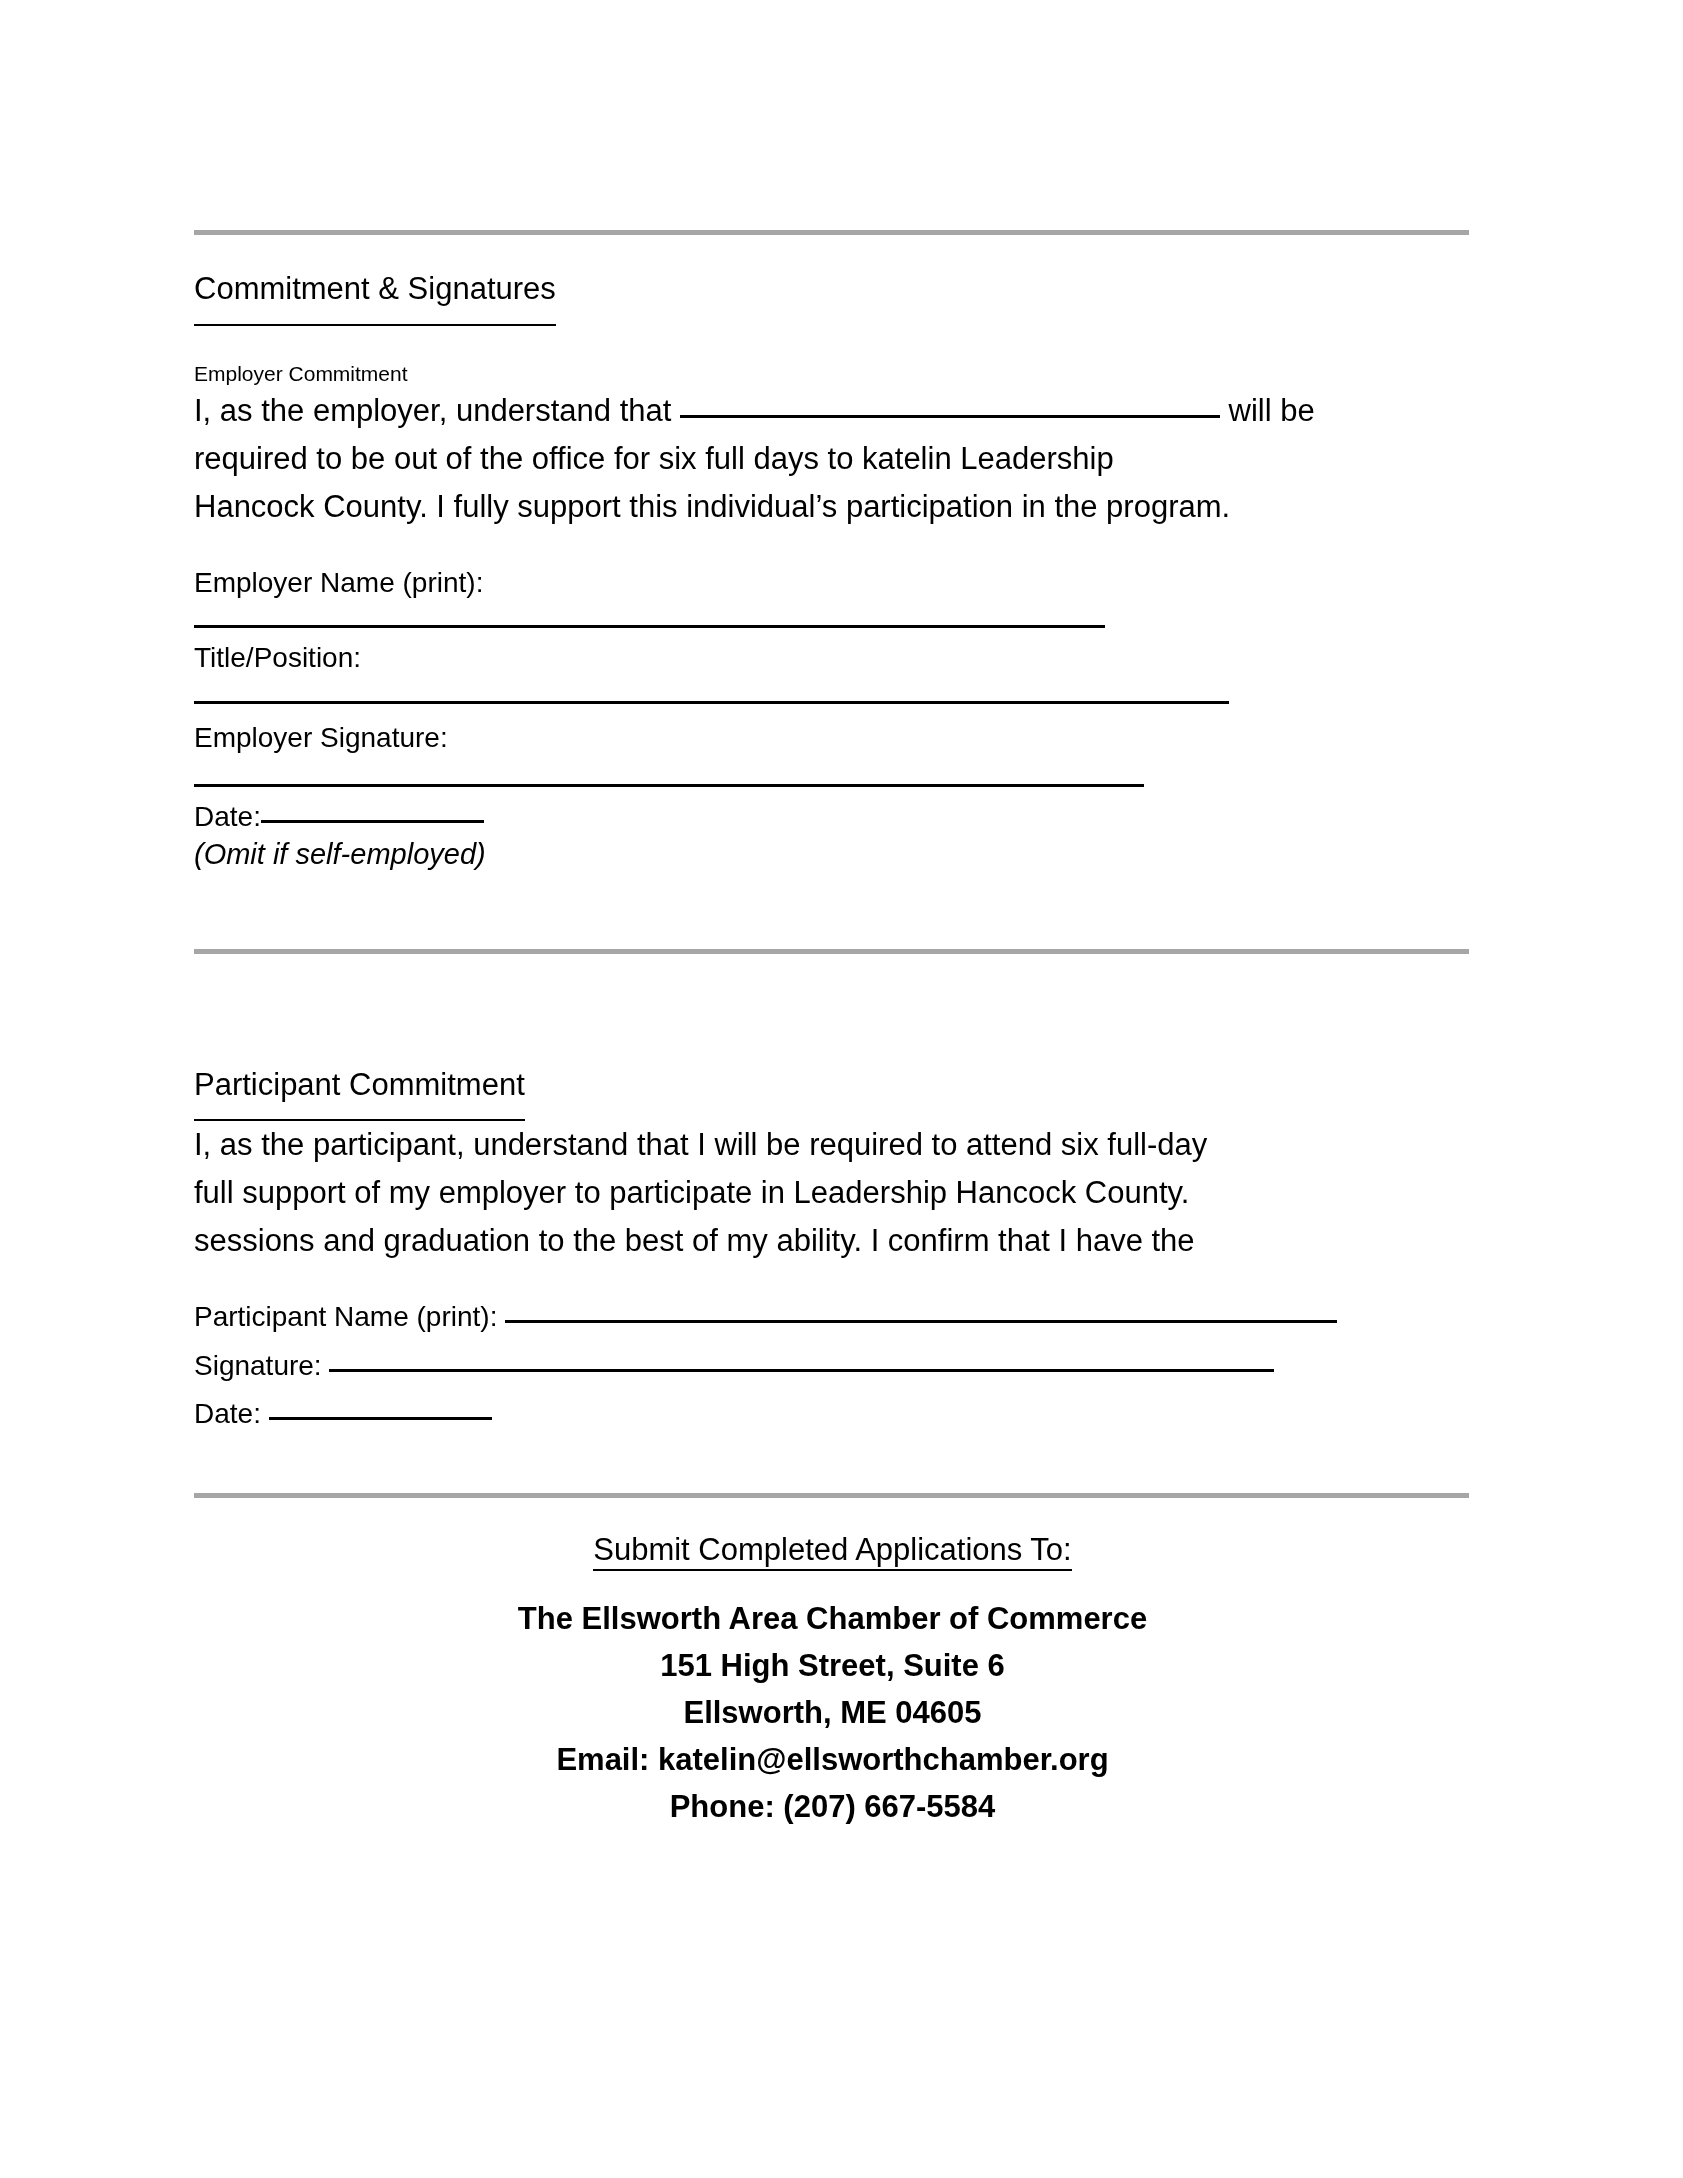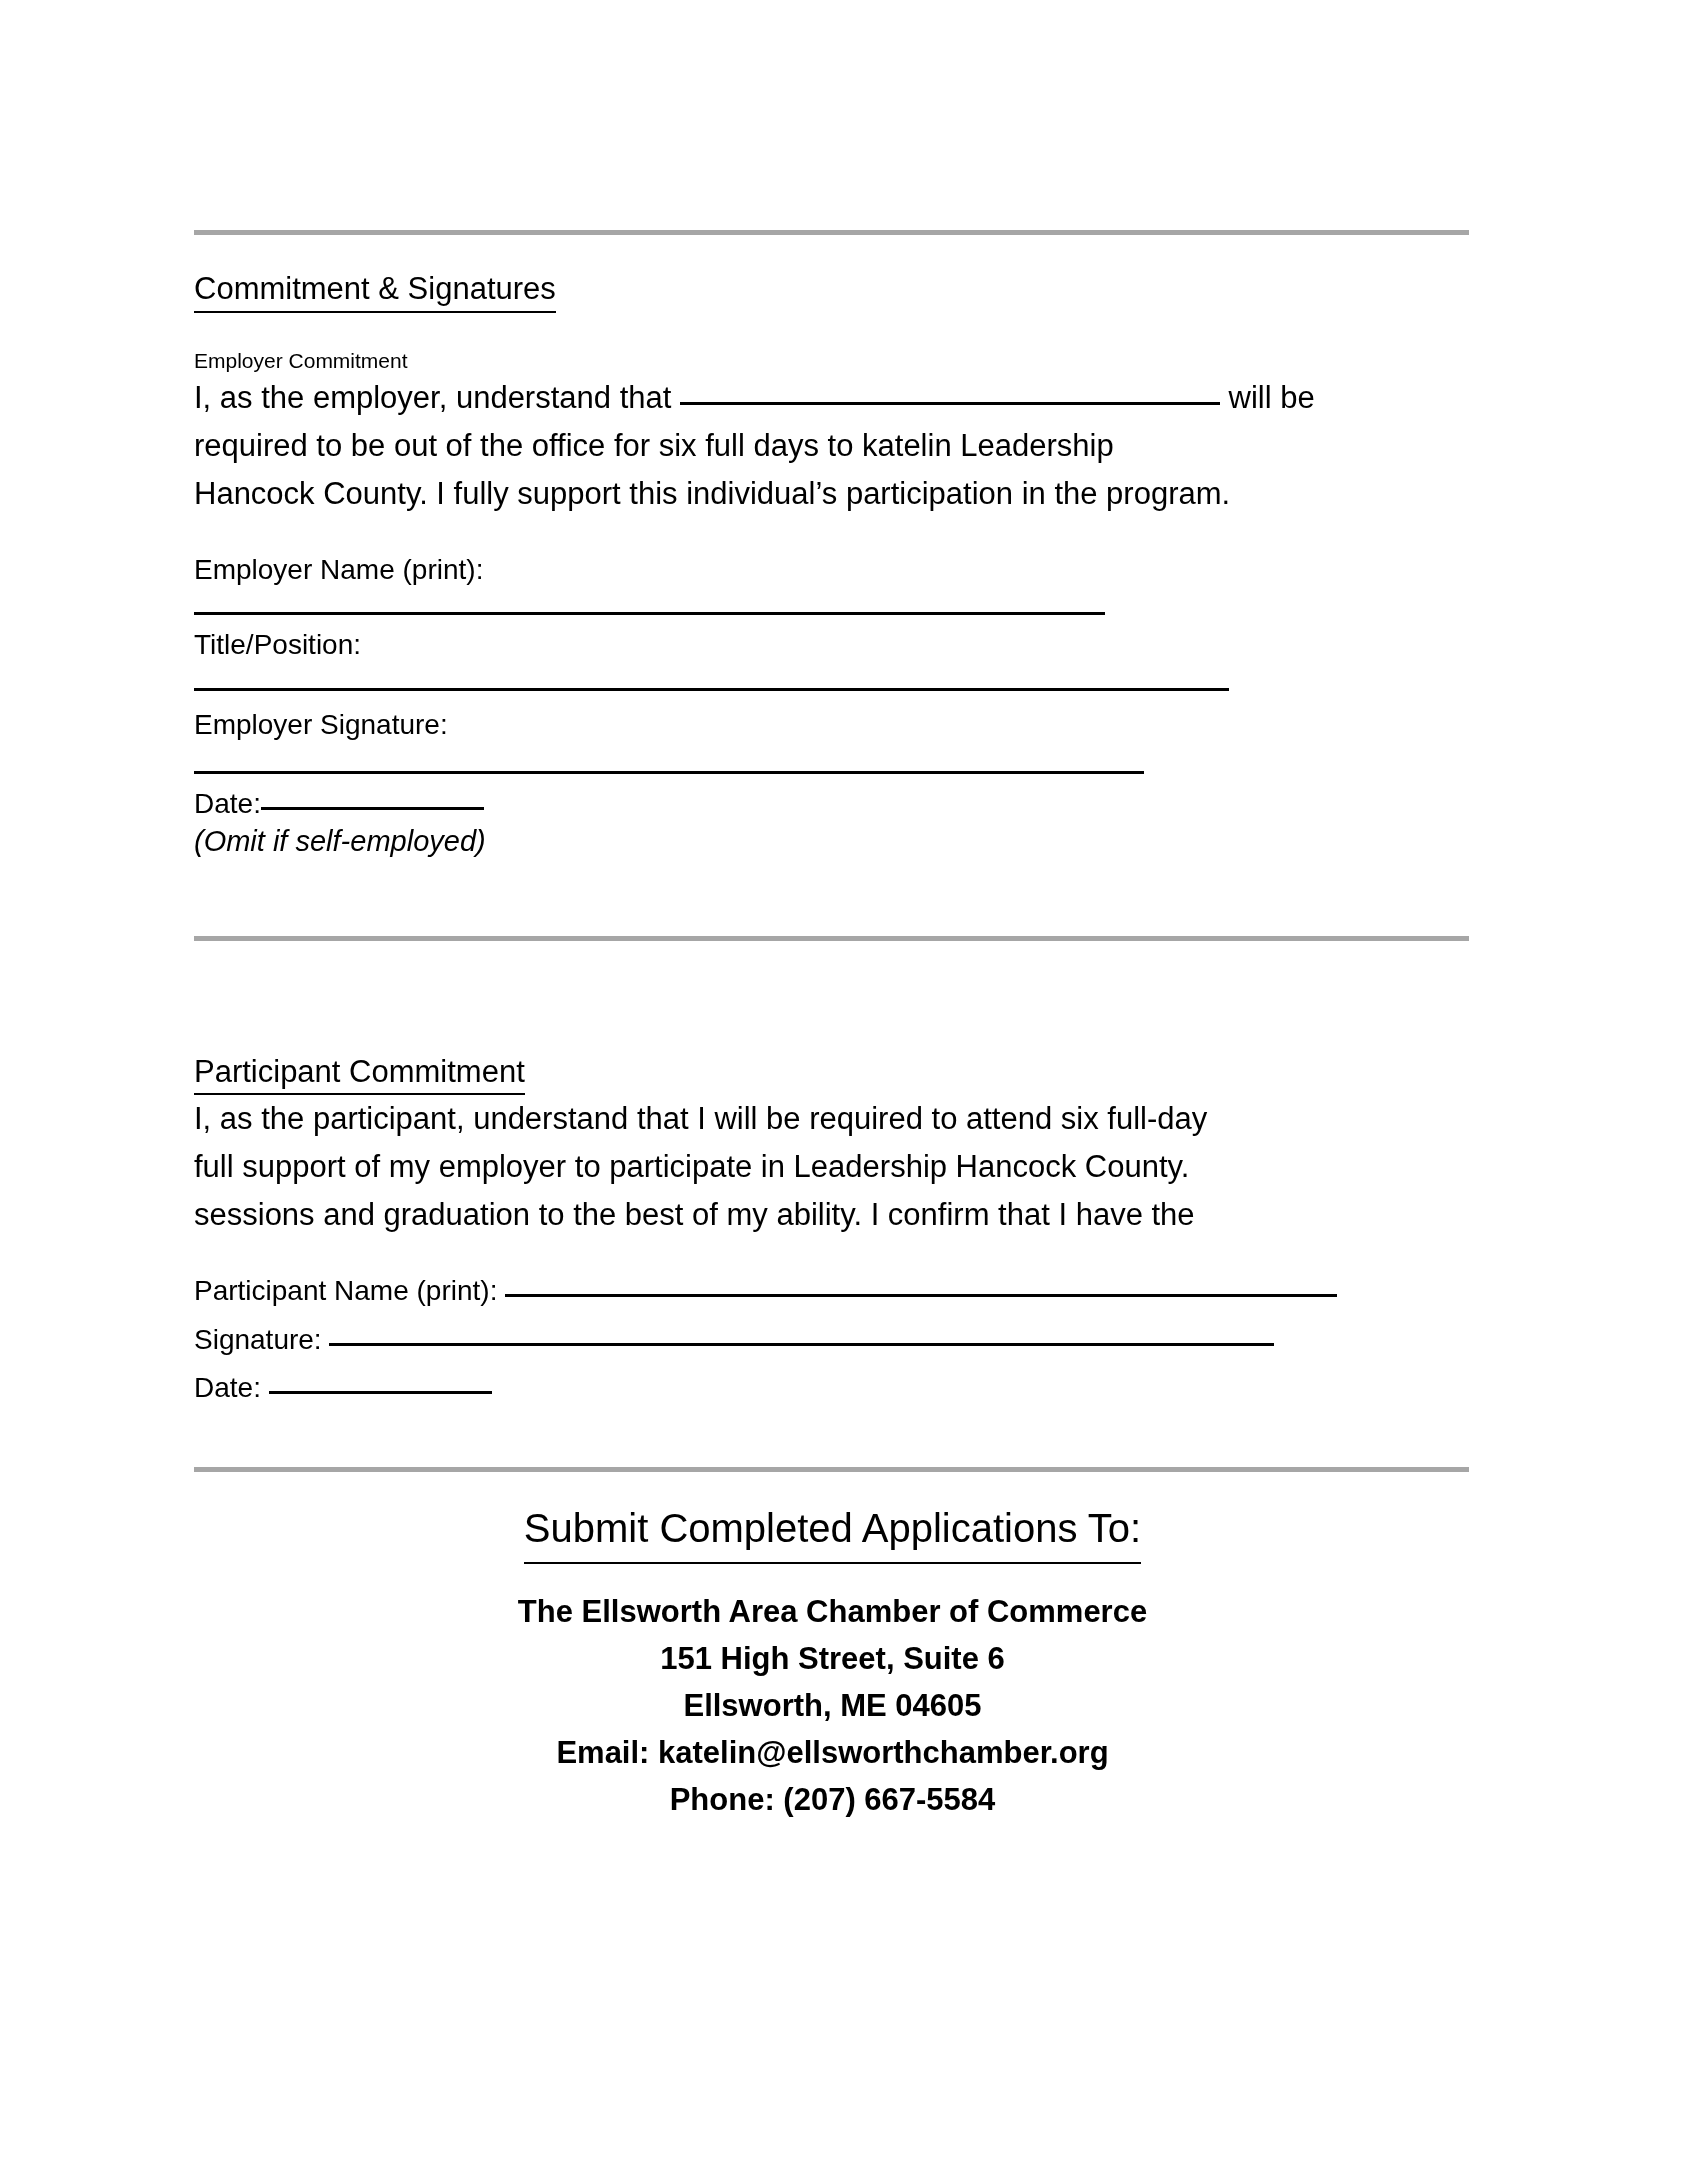--- a/index.html
+++ b/index.html
@@ -35,21 +35,21 @@
     width: 1275px;
     margin: 0;
   }
 
   
   .section-head {
     font-size: 31px;
     line-height: 1.28;
     display: inline-block;
     border-bottom: 2px solid #000;
-    padding-bottom: 2px;
+    padding-bottom: 15px;
     white-space: pre;
   }
   .sub-head {
     font-size: 21px;
     line-height: 1.30;
     white-space: pre;
   }
 
   
   .para {
@@ -90,24 +90,24 @@
   .rule-standalone {
     height: 0;
     border-bottom: 3px solid #000;
   }
 
   
   .footer-block {
     text-align: center;
   }
   .footer-head {
-    font-size: 40px;
+    font-size: 31px;
     display: inline-block;
     border-bottom: 2px solid #000;
-    padding-bottom: 11px;
+    padding-bottom: 1px;
     white-space: pre;
   }
   .footer-line {
     font-size: 31px;
     line-height: 47px;
     white-space: pre;
     font-weight: bold;
   }
 
   .sp-12 { height: 12px; }

